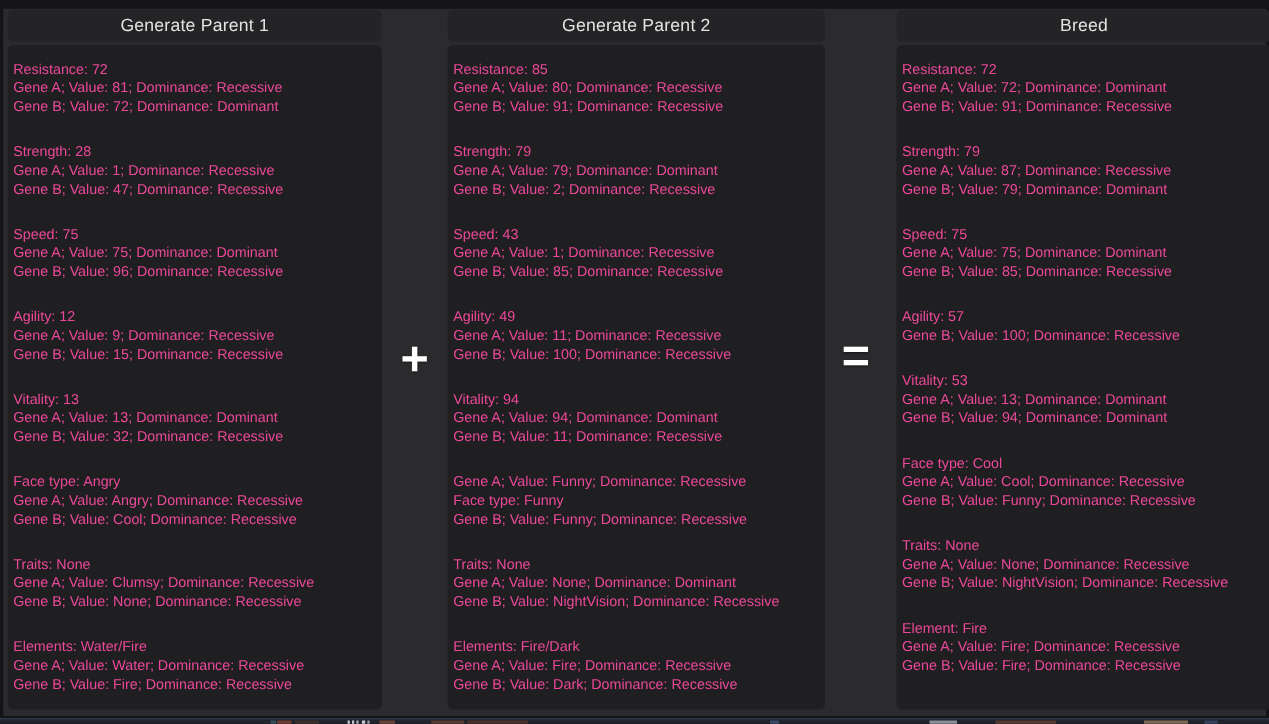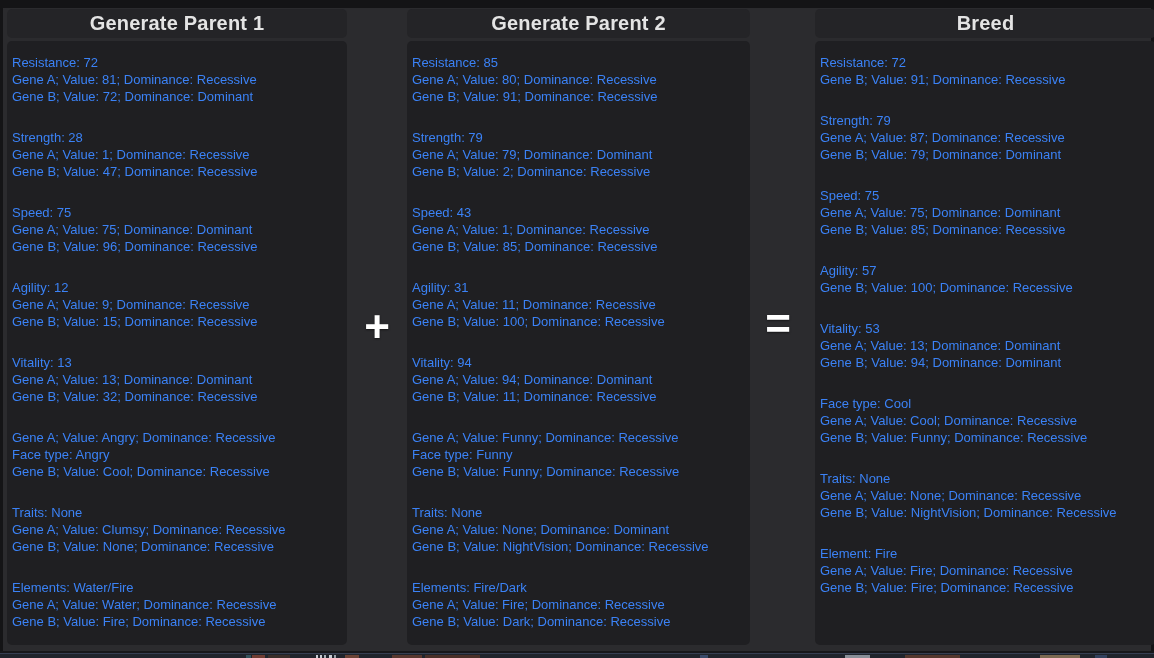--- a/index.html
+++ b/index.html
@@ -6,23 +6,23 @@
   body{width:1154px;height:658px;overflow:hidden;
        font-family:"Liberation Sans",sans-serif;}
   .page{position:relative;width:1154px;height:658px;background:#141416;}
   .container{position:absolute;left:3px;top:8px;width:1148px;height:643px;background:#2b2b2e;}
   .col{position:absolute;top:0;height:100%;}
   .col-1{left:4px;width:340px;}
   .col-2{left:404px;width:343px;}
   .col-3{left:812px;width:341px;}
   .hdr{position:absolute;top:1px;left:0;right:0;height:29px;background:#242427;border-radius:5px;
        display:flex;align-items:center;justify-content:center;color:#e4e4e4;
-       font-size:20px;font-weight:700;letter-spacing:.2px;cursor:pointer;}
+       font-size:16px;font-weight:400;letter-spacing:.2px;cursor:pointer;}
   .content{position:absolute;top:33px;left:0;right:0;height:604px;background:#1f1f22;border-radius:5px;
-       padding:13px 6px 0 5px;box-sizing:border-box;color:#3b82f6;font-size:13px;}
+       padding:13px 6px 0 5px;box-sizing:border-box;color:#ec4899;font-size:13px;}
   .group{margin-bottom:24px;}
   .line{height:17px;line-height:17px;white-space:nowrap;overflow:hidden;}
   .op{position:absolute;width:60px;text-align:center;color:#ffffff;font-weight:700;font-size:44px;
       line-height:44px;text-shadow:0 1px 2px rgba(0,0,0,.5);}
   .op-plus{left:344px;top:297px;}
   .op-eq{left:745px;top:294px;}
   .bottom-dark{position:absolute;left:0;top:651px;width:1154px;height:2px;background:#17171a;}
   .game-sliver{position:absolute;left:0;top:653px;width:1154px;height:5px;background:#20242c;
       border-top:1px solid #363e52;box-sizing:content-box;}
   .speck{position:absolute;bottom:0;height:4px;}
@@ -57,22 +57,22 @@
           <div class="line">Agility: 12</div>
           <div class="line">Gene A; Value: 9; Dominance: Recessive</div>
           <div class="line">Gene B; Value: 15; Dominance: Recessive</div>
         </div>
         <div class="group">
           <div class="line">Vitality: 13</div>
           <div class="line">Gene A; Value: 13; Dominance: Dominant</div>
           <div class="line">Gene B; Value: 32; Dominance: Recessive</div>
         </div>
         <div class="group">
+          <div class="line">Face type: Angry</div>
           <div class="line">Gene A; Value: Angry; Dominance: Recessive</div>
-          <div class="line">Face type: Angry</div>
           <div class="line">Gene B; Value: Cool; Dominance: Recessive</div>
         </div>
         <div class="group">
           <div class="line">Traits: None</div>
           <div class="line">Gene A; Value: Clumsy; Dominance: Recessive</div>
           <div class="line">Gene B; Value: None; Dominance: Recessive</div>
         </div>
         <div class="group">
           <div class="line">Elements: Water/Fire</div>
           <div class="line">Gene A; Value: Water; Dominance: Recessive</div>
@@ -97,21 +97,21 @@
           <div class="line">Strength: 79</div>
           <div class="line">Gene A; Value: 79; Dominance: Dominant</div>
           <div class="line">Gene B; Value: 2; Dominance: Recessive</div>
         </div>
         <div class="group">
           <div class="line">Speed: 43</div>
           <div class="line">Gene A; Value: 1; Dominance: Recessive</div>
           <div class="line">Gene B; Value: 85; Dominance: Recessive</div>
         </div>
         <div class="group">
-          <div class="line">Agility: 31</div>
+          <div class="line">Agility: 49</div>
           <div class="line">Gene A; Value: 11; Dominance: Recessive</div>
           <div class="line">Gene B; Value: 100; Dominance: Recessive</div>
         </div>
         <div class="group">
           <div class="line">Vitality: 94</div>
           <div class="line">Gene A; Value: 94; Dominance: Dominant</div>
           <div class="line">Gene B; Value: 11; Dominance: Recessive</div>
         </div>
         <div class="group">
           <div class="line">Gene A; Value: Funny; Dominance: Recessive</div>
@@ -133,20 +133,21 @@
 
     <div class="op op-eq">=</div>
 
     <section class="col col-3">
       <div class="hdr">
         <span>Breed</span>
       </div>
       <div class="content">
         <div class="group">
           <div class="line">Resistance: 72</div>
+          <div class="line">Gene A; Value: 72; Dominance: Dominant</div>
           <div class="line">Gene B; Value: 91; Dominance: Recessive</div>
         </div>
         <div class="group">
           <div class="line">Strength: 79</div>
           <div class="line">Gene A; Value: 87; Dominance: Recessive</div>
           <div class="line">Gene B; Value: 79; Dominance: Dominant</div>
         </div>
         <div class="group">
           <div class="line">Speed: 75</div>
           <div class="line">Gene A; Value: 75; Dominance: Dominant</div>

